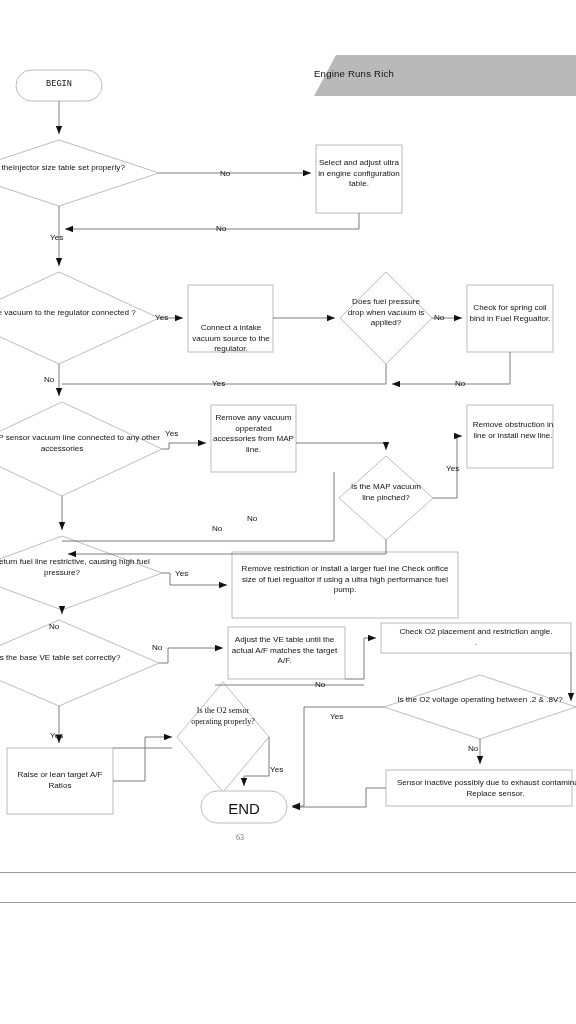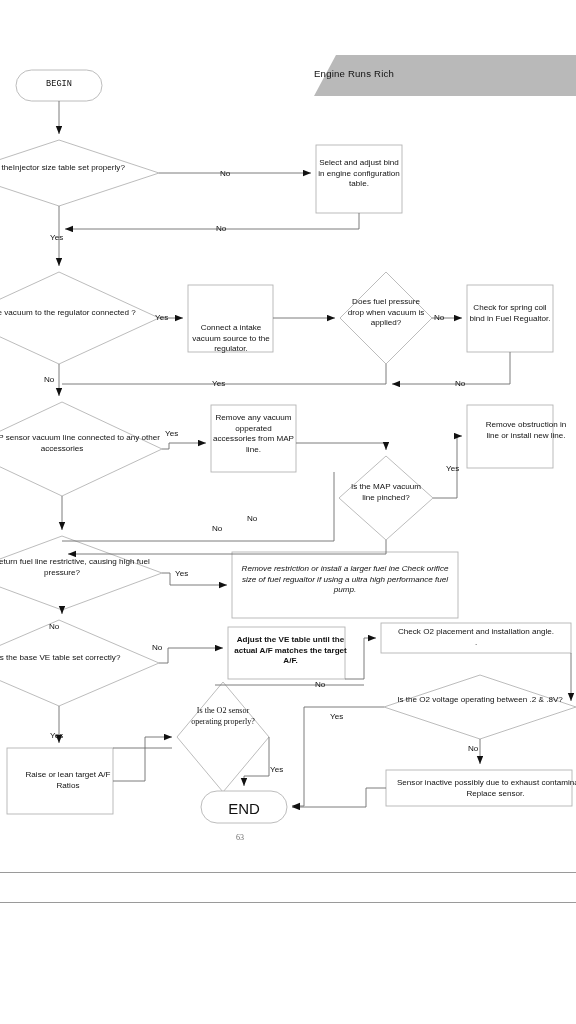--- a/index.html
+++ b/index.html
@@ -167,54 +167,54 @@
 
   <svg style="position:absolute;left:314px;top:55px;width:262px;height:41px;">
     <polygon points="22,0 262,0 262,41 0,41" fill="#b9b9b9" stroke="none"></polygon>
   </svg>
   <div class="banner-text" style="left:314px;top:68px;width:262px;text-align:left;">Engine Runs Rich</div>
 
   <div class="term-text" style="left:16px;top:79px;width:86px;font-family:Liberation Mono, monospace;">BEGIN</div>
 
   <div class="node-text" style="left:-38px;top:163px;width:194px;">Is theInjector size table set properly?</div>
 
-  <div class="node-text" style="left:318px;top:158px;width:82px;">Select and adjust bind in engine configuration table.</div>
+  <div class="node-text" style="left:318px;top:158px;width:82px;">Select and adjust ultra in engine configuration table.</div>
 
   <div class="node-text" style="left:-38px;top:308px;width:194px;">Is the vacuum to the regulator connected ?</div>
 
   <div class="node-text" style="left:191px;top:303px;width:80px;margin-top:20px;">Connect a  intake vacuum source  to the regulator.</div>
 
   <div class="node-text" style="left:344px;top:297px;width:84px;">Does fuel pressure drop when vacuum is applied?</div>
 
   <div class="node-text" style="left:469px;top:303px;width:82px;">Check for  spring coil bind in Fuel Regualtor.</div>
 
   <div class="node-text" style="left:-36px;top:433px;width:196px;">Is the MAP sensor vacuum line connected to any other accessories</div>
 
   <div class="node-text" style="left:213px;top:413px;width:81px;">Remove any vacuum opperated accessories from MAP line.</div>
 
   <div class="node-text" style="left:350px;top:482px;width:72px;">Is the MAP vacuum line pinched?</div>
 
-  <div class="node-text" style="left:469px;top:420px;width:88px;padding-left:13px;">Remove obstruction in line or install new line.</div>
+  <div class="node-text" style="left:469px;top:420px;width:88px;">Remove obstruction in line or install new line.</div>
 
   <div class="node-text" style="left:-36px;top:557px;width:196px;">Is the return fuel line restrictive, causing high fuel pressure?</div>
 
-  <div class="node-text" style="left:237px;top:564px;width:216px;font-style:italic;">Remove restriction or install a larger fuel ine  Check orifice size of fuel regualtor if using a ultra high performance fuel pump.</div>
+  <div class="node-text" style="left:237px;top:564px;width:216px;">Remove restriction or install a larger fuel ine  Check orifice size of fuel regualtor if using a ultra high performance fuel pump.</div>
 
   <div class="node-text" style="left:-38px;top:653px;width:194px;">Is the base VE table set correctly?</div>
 
-  <div class="node-text" style="left:234px;top:635px;width:113px;font-weight:bold;">Adjust the VE  table until the actual A/F matches the target A/F.</div>
-
-  <div class="node-text" style="left:383px;top:627px;width:186px;">Check O2 placement and installation angle.
+  <div class="node-text" style="left:228px;top:635px;width:113px;">Adjust the VE  table until the actual A/F matches the target A/F.</div>
+
+  <div class="node-text" style="left:383px;top:627px;width:186px;">Check O2 placement and restriction angle.
 .</div>
 
   <div class="node-text" style="left:190px;top:706px;width:66px;font-family:Liberation Serif, serif;">Is the O2 sensor operating properly?</div>
 
   <div class="node-text" style="left:394px;top:695px;width:172px;">Is the O2 voltage operating between .2 &amp; .8V?</div>
 
-  <div class="node-text" style="left:9px;top:770px;width:102px;margin-left:8px;">Raise or lean target A/F Ratios</div>
+  <div class="node-text" style="left:9px;top:770px;width:102px;">Raise or lean target A/F Ratios</div>
 
   <div class="node-text" style="left:388px;top:778px;width:215px;">Sensor inactive possibly due to exhaust contamination.  Replace sensor.</div>
 
   <div class="end-text" style="left:201px;top:800px;width:86px;">END</div>
 
   <div class="edge-label" style="left:220px;top:169px;">No</div>
   <div class="edge-label" style="left:216px;top:224px;">No</div>
   <div class="edge-label" style="left:50px;top:233px;">Yes</div>
 
   <div class="edge-label" style="left:155px;top:313px;">Yes</div>

